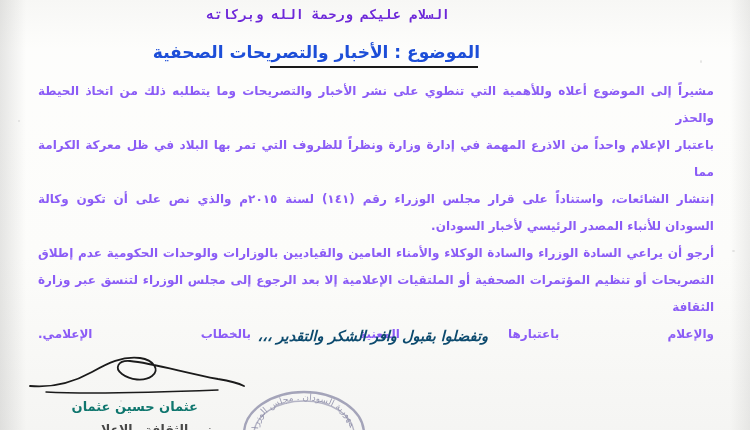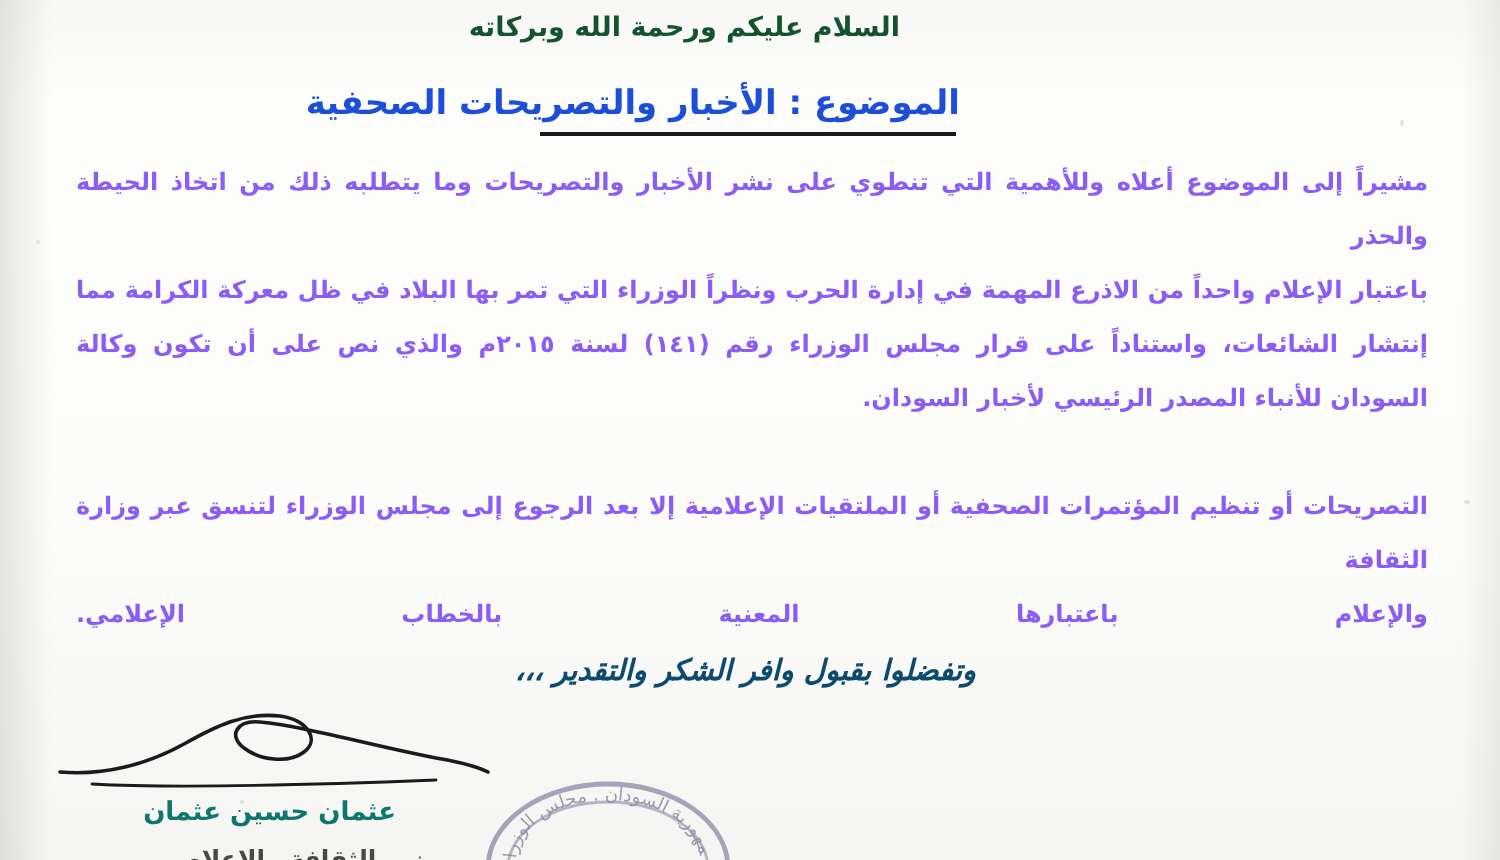--- a/index.html
+++ b/index.html
@@ -62,21 +62,22 @@
     position: absolute;
   }
 
   
   #salutation {
     top: 6px;
     right: 300px;
     font-size: 13.5px;
     font-weight: bold;
     letter-spacing: 0px;
-    color: #14532d;
+    color: #6d28d9;
+    font-family: Liberation Mono, monospace;
   }
 
   
   #subject {
     top: 42px;
     right: 270px;
     font-size: 17px;
     font-weight: bold;
     color: #1d4ed8;
   }
@@ -194,26 +195,27 @@
 
   <div class="doc-body">
 
     <div class="line-text" id="salutation">السلام عليكم ورحمة الله وبركاته</div>
 
     <div class="line-text" id="subject">الموضوع : الأخبار والتصريحات الصحفية</div>
     <div id="subject-underline"></div>
 
     <div class="para" id="para1">
       <div>مشيراً إلى الموضوع أعلاه وللأهمية التي تنطوي على نشر الأخبار والتصريحات وما يتطلبه ذلك من اتخاذ الحيطة والحذر</div>
-      <div>باعتبار الإعلام واحداً من الاذرع المهمة في إدارة الحرب ونظراً الوزراء التي تمر بها البلاد في ظل معركة الكرامة مما</div>
+      <div>باعتبار الإعلام واحداً من الاذرع المهمة في إدارة وزارة ونظراً للظروف التي تمر بها البلاد في ظل معركة الكرامة مما</div>
       <div>إنتشار الشائعات، واستناداً على قرار مجلس الوزراء رقم (١٤١) لسنة ٢٠١٥م والذي نص على أن تكون وكالة</div>
       <div class="last">السودان للأنباء المصدر الرئيسي لأخبار السودان.</div>
     </div>
 
     <div class="para" id="para2">
+      <div>أرجو أن يراعي السادة الوزراء والسادة الوكلاء والأمناء العامين والقياديين بالوزارات والوحدات الحكومية عدم إطلاق</div>
       <div>التصريحات أو تنظيم المؤتمرات الصحفية أو الملتقيات الإعلامية إلا بعد الرجوع إلى مجلس الوزراء لتنسق عبر وزارة الثقافة</div>
       <div class="last">والإعلام باعتبارها المعنية بالخطاب الإعلامي.</div>
     </div>
 
     <div id="closing">وتفضلوا بقبول وافر الشكر والتقدير ،،،</div>
 
     <div id="signature-area">
       <svg id="signature-scribble" viewBox="0 0 230 46" xmlns="http://www.w3.org/2000/svg">
         <path d="M8 34 C 30 36, 52 30, 70 20 C 86 11, 100 4, 118 6 C 132 8, 138 18, 130 24 C 122 30, 108 28, 100 22 C 92 16, 96 8, 108 9 C 130 11, 160 20, 196 27 C 208 29, 216 31, 222 34" fill="none" stroke="#1b1b1b" stroke-width="1.8" stroke-linecap="round"></path>
         <path d="M24 40 C 60 42, 120 41, 196 38" fill="none" stroke="#1b1b1b" stroke-width="1.4" stroke-linecap="round"></path>

